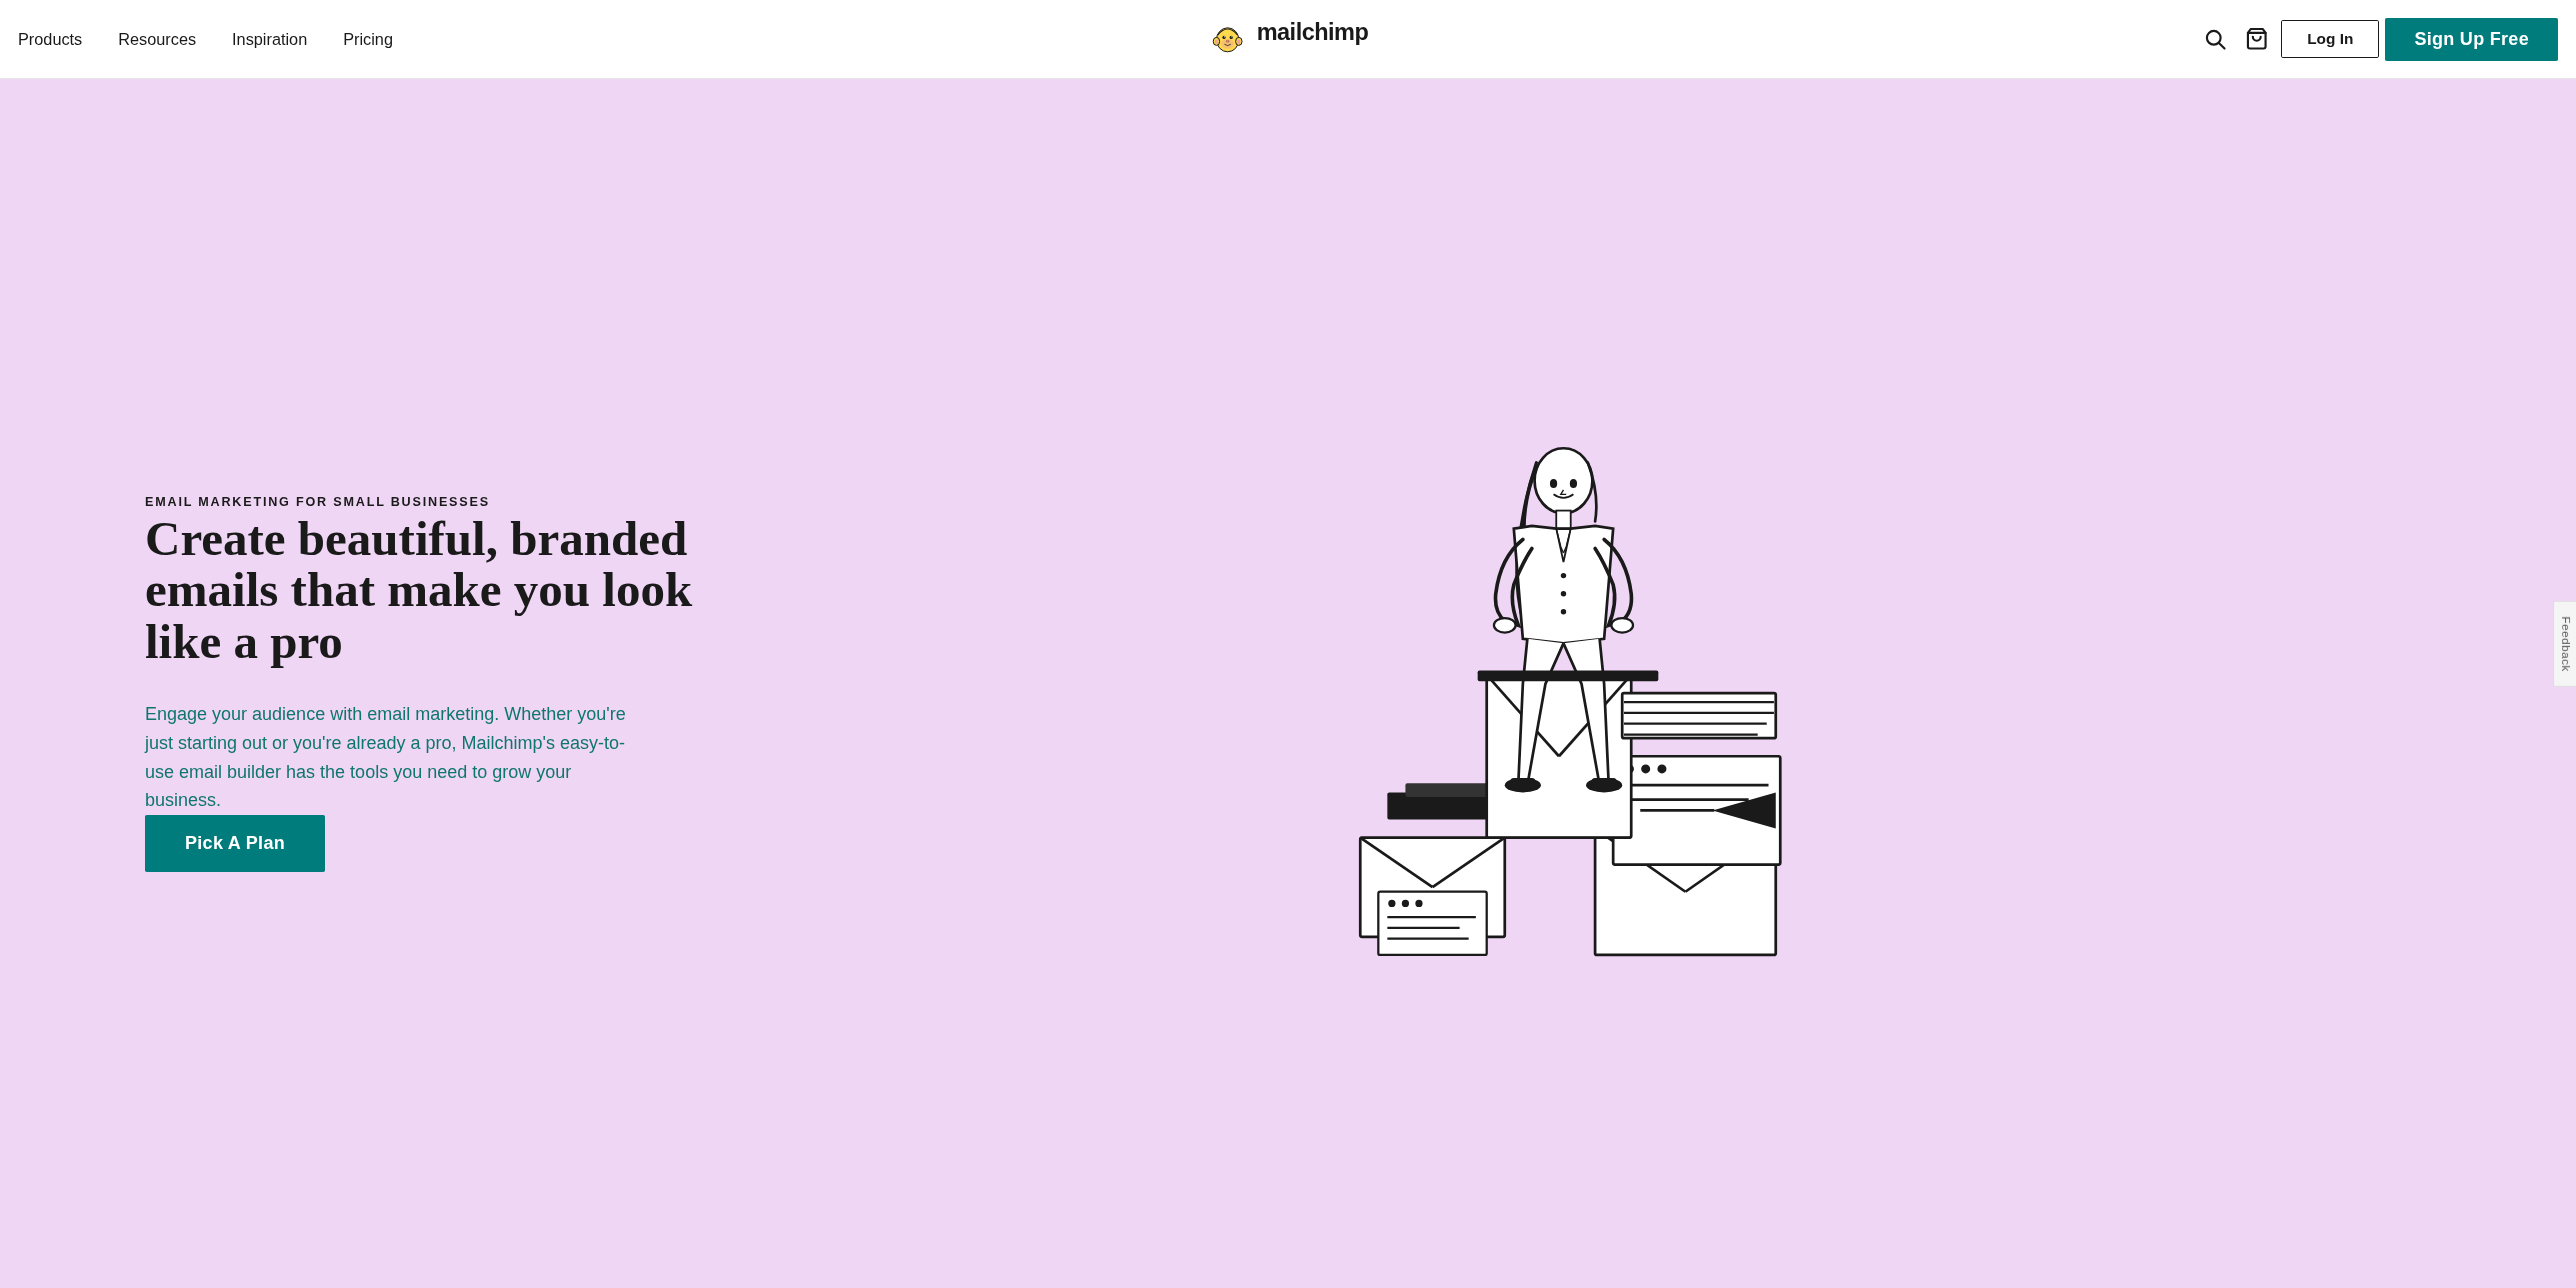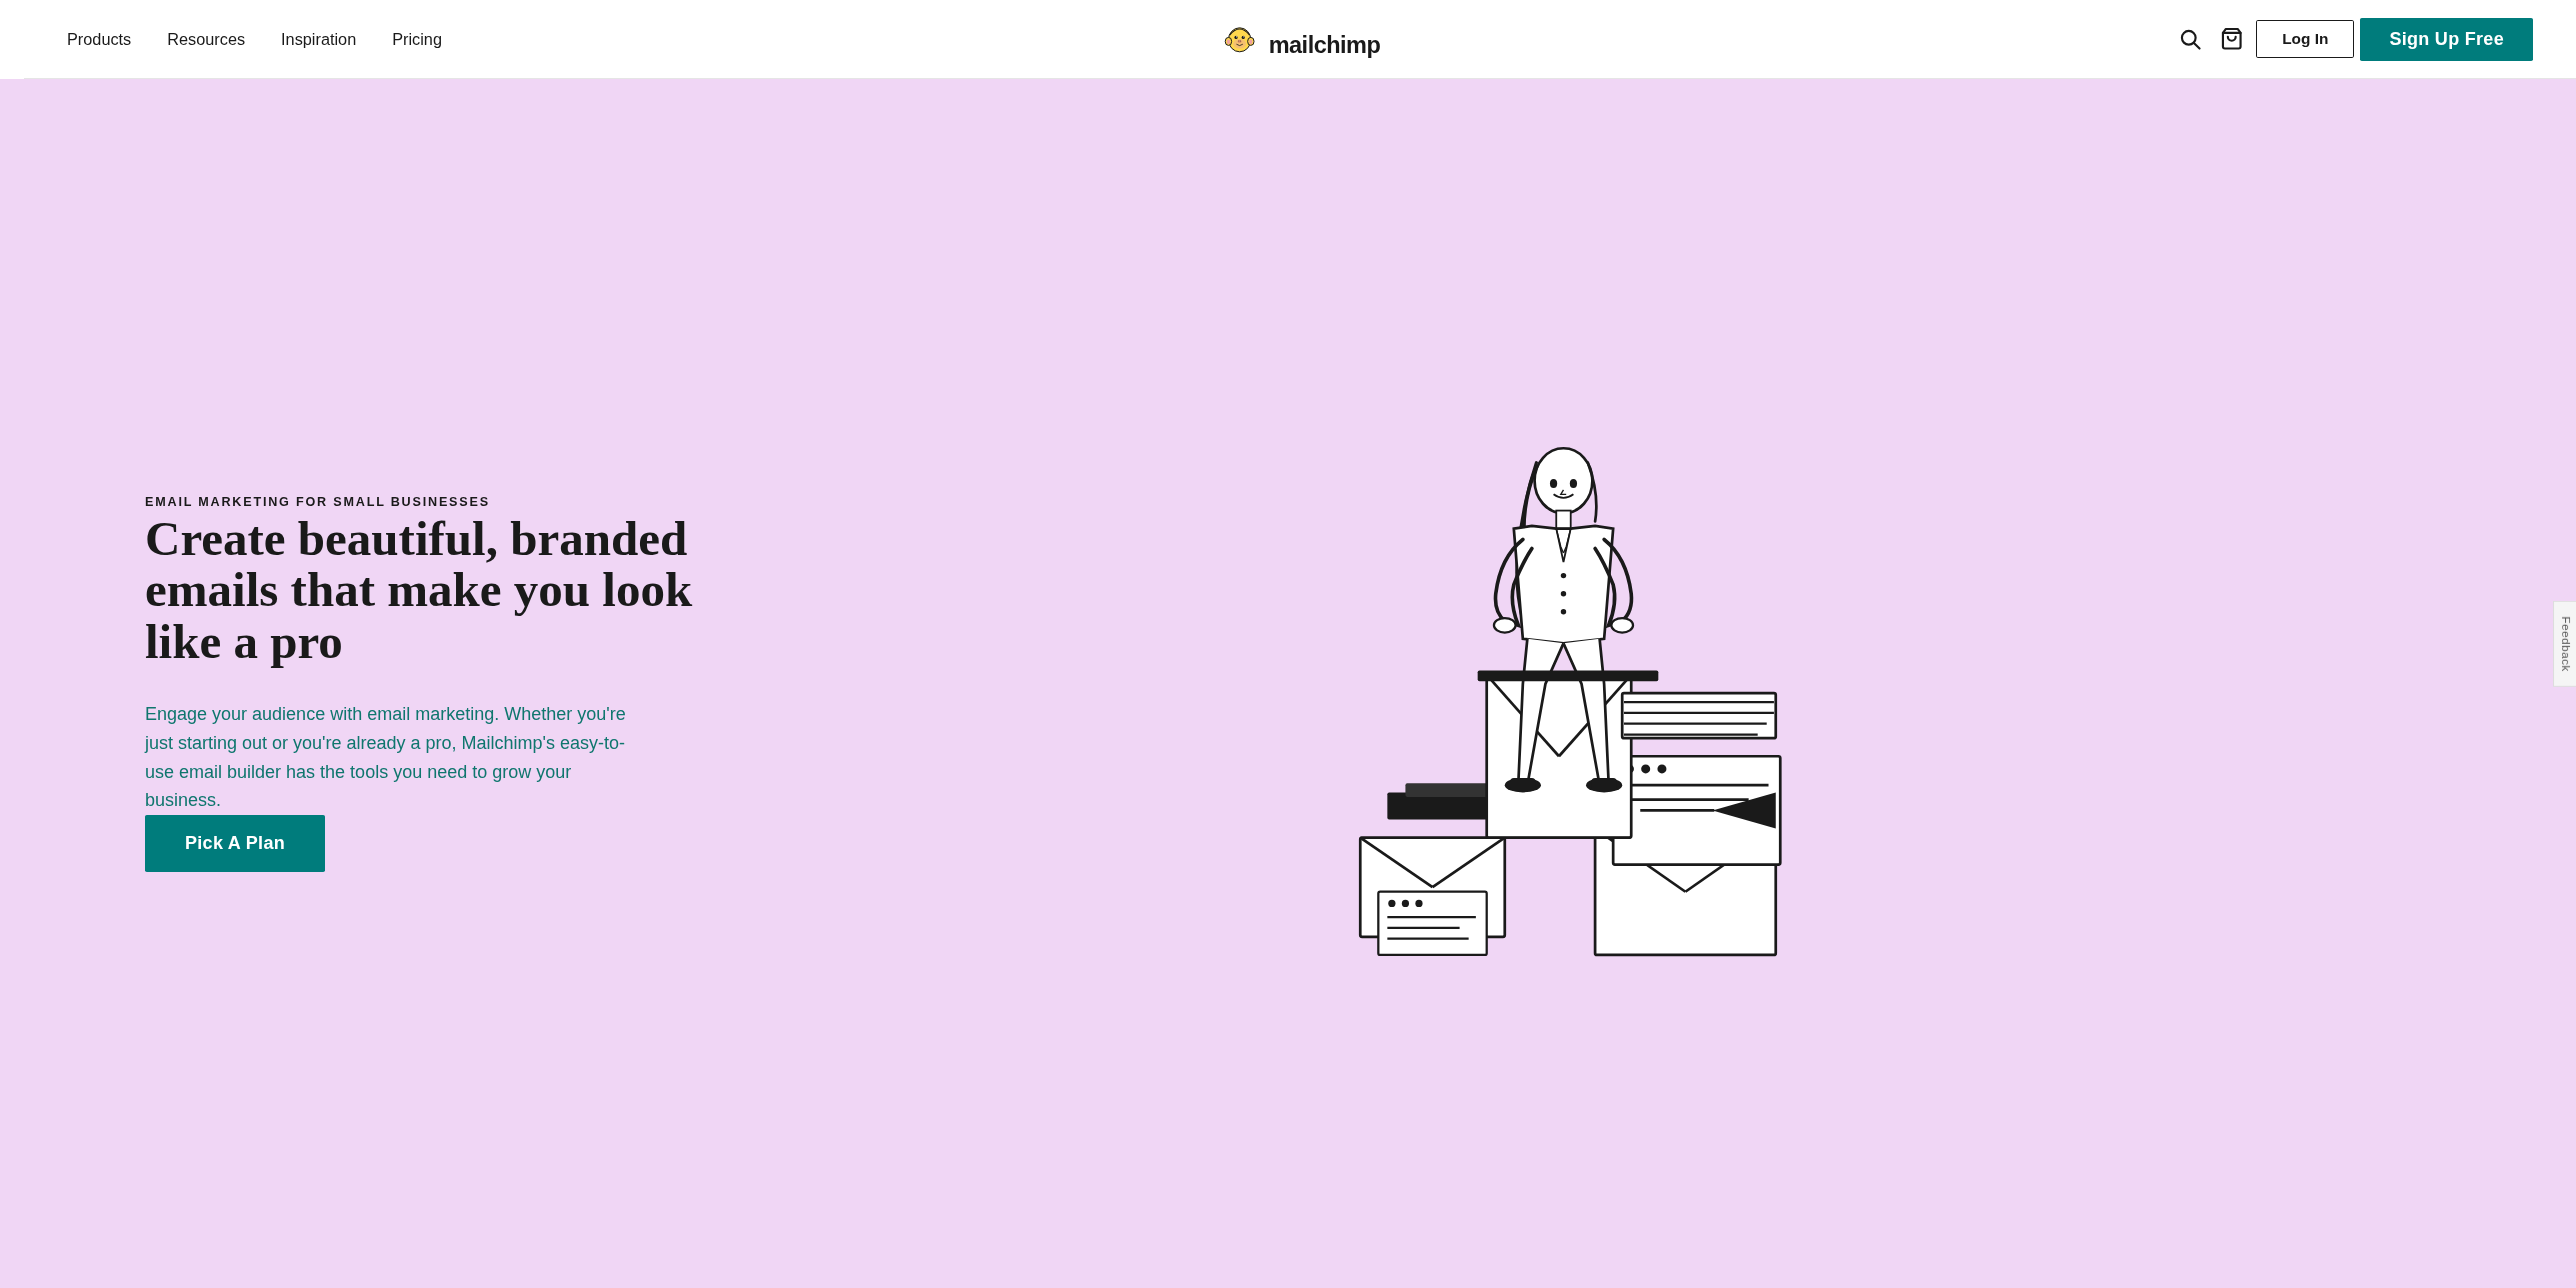--- a/index.html
+++ b/index.html
@@ -12,26 +12,25 @@
       font-family: -apple-system, BlinkMacSystemFont, 'Helvetica Neue', Arial, sans-serif;
       overflow-x: hidden;
     }
 
     
     nav {
       display: flex;
       align-items: center;
       justify-content: space-between;
       background: #fff;
-      padding: 0 43px;
+      padding: 0 18px;
       height: 79px;
       border-bottom: 0.9px solid #e5e5e5;
       position: relative;
       z-index: 10;
-      margin-left: 24px;
     }
 
     .nav-left {
       display: flex;
       align-items: center;
       gap: 36px;
     }
 
     .nav-link {
       font-size: 16.3px;
@@ -39,21 +38,21 @@
       color: #1a1a1a;
       text-decoration: none;
       cursor: pointer;
     }
 
     .nav-logo {
       position: absolute;
       left: 50%;
       transform: translateX(-50%);
       display: flex;
-      align-items: flex-end;
+      align-items: flex-start;
       gap: 9px;
       text-decoration: none;
     }
 
     .logo-text {
       font-size: 23.5px;
       font-weight: 700;
       color: #1a1a1a;
       letter-spacing: -0.5px;
     }

